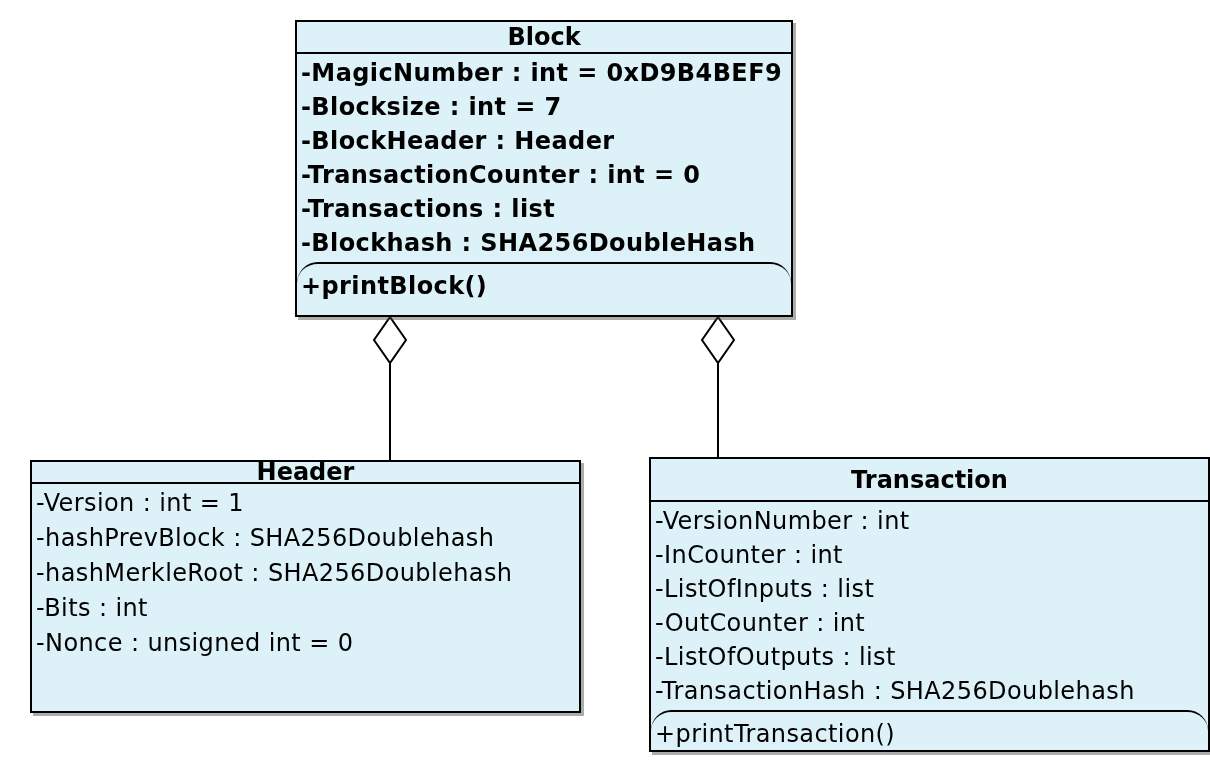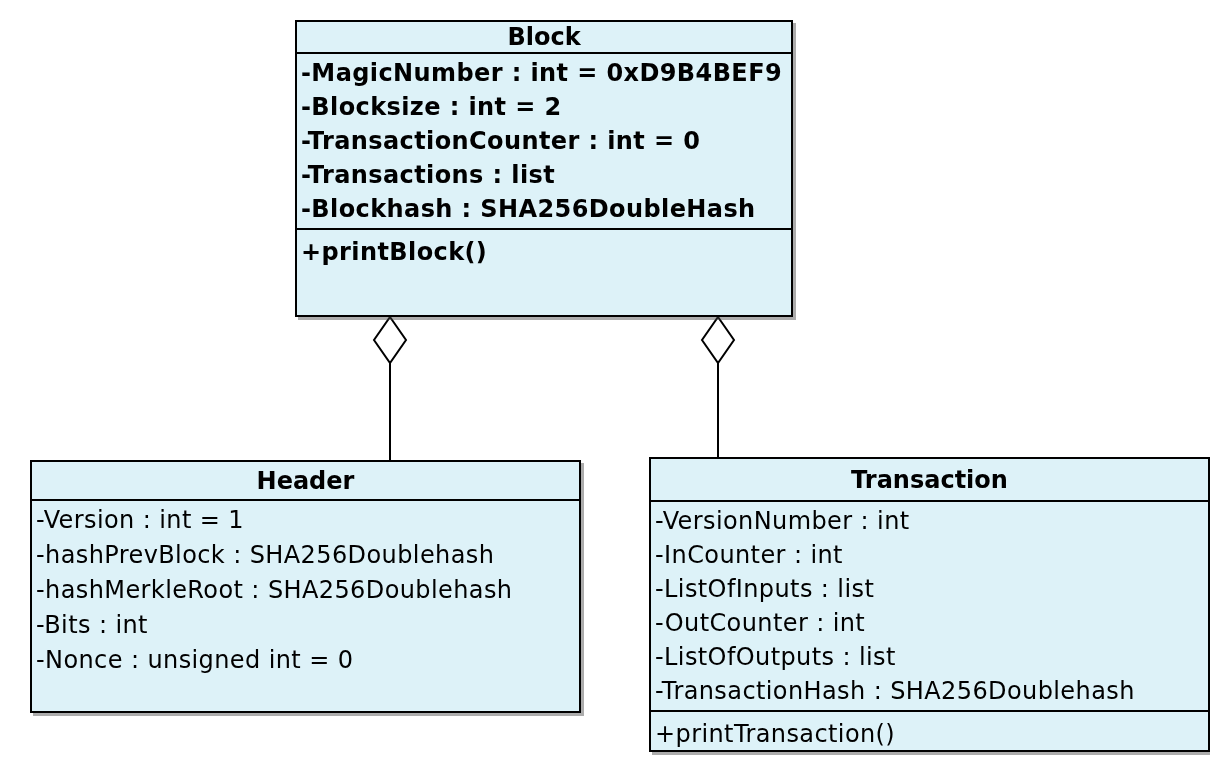--- a/index.html
+++ b/index.html
@@ -35,30 +35,31 @@
   }
   .uml-line {
     font-size: 24px;
     letter-spacing: 0.4px;
     white-space: nowrap;
   }
   .uml-ops {
     border-top: 2px solid #000000;
     padding: 5px 4px 0 4px;
     flex: 1 1 auto;
+    border-radius: 21px;
   }
 
   
   #class-block { left: 283px; top: 20px; width: 498px; height: 297px; }
   #class-block .uml-title { height: 32px; }
   #class-block .uml-line { line-height: 34px; font-weight: bold; }
 
   
   #class-header { left: 18px; top: 460px; width: 551px; height: 253px; }
-  #class-header .uml-title { height: 39px; }
+  #class-header .uml-title { height: 22px; }
   #class-header .uml-line { line-height: 35px; }
 
   
   #class-transaction { left: 637px; top: 457px; width: 561px; height: 295px; }
   #class-transaction .uml-title { height: 43px; }
   #class-transaction .uml-line { line-height: 34px; }
 
   .connector { position: absolute; }
   #connector-block-header { left: 357px; top: 315px; }
   #connector-block-transaction { left: 685px; top: 315px; }
@@ -75,21 +76,22 @@
 
   <svg class="connector" id="connector-block-transaction" width="42" height="143" viewBox="0 0 42 143">
     <line x1="21" y1="48" x2="21" y2="143" stroke="#000000" stroke-width="2"></line>
     <polygon points="21,2 37,25 21,48 5,25" fill="#ffffff" stroke="#000000" stroke-width="2"></polygon>
   </svg>
 
   <div class="uml-class" id="class-block">
     <div class="uml-title">Block</div>
     <div class="uml-attrs">
       <div class="uml-line">-MagicNumber : int = 0xD9B4BEF9</div>
-      <div class="uml-line">-Blocksize : int = 2</div>
+      <div class="uml-line">-Blocksize : int = 7</div>
+      <div class="uml-line">-BlockHeader : Header</div>
       <div class="uml-line">-TransactionCounter : int = 0</div>
       <div class="uml-line">-Transactions : list</div>
       <div class="uml-line">-Blockhash : SHA256DoubleHash</div>
     </div>
     <div class="uml-ops">
       <div class="uml-line">+printBlock()</div>
     </div>
   </div>
 
   <div class="uml-class" id="class-header">

